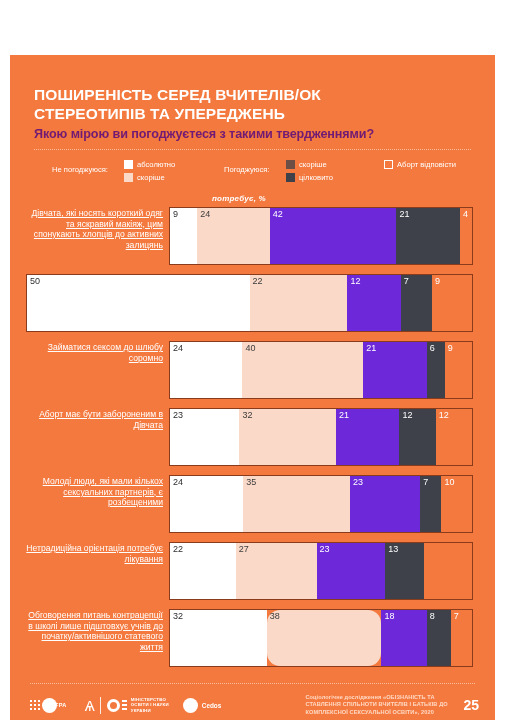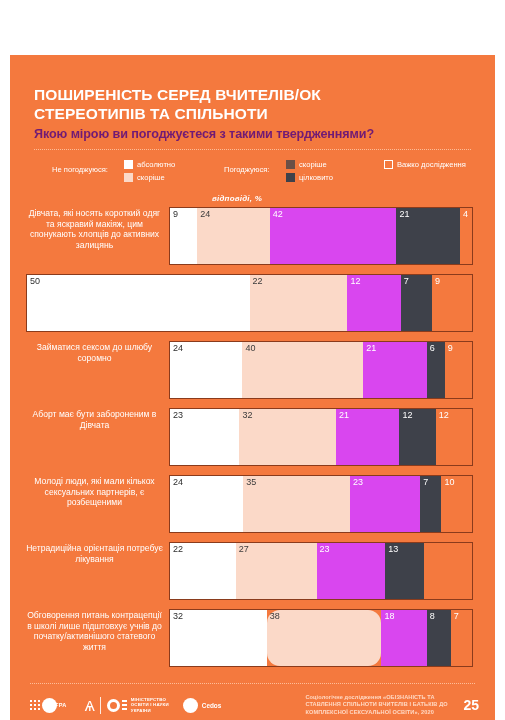--- a/index.html
+++ b/index.html
@@ -128,27 +128,28 @@
     padding: 0 22px 0 16px;
   }
   .row {
     display: flex;
     align-items: flex-start;
     margin-bottom: 9px;
   }
   .row-label {
     width: 143px;
     flex: 0 0 143px;
-    text-align: center;
+    text-align: right;
     color: #ffffff;
     font-size: 8.6px;
     line-height: 10.6px;
     padding-right: 6px;
     box-sizing: border-box;
     padding-top: 1px;
+    text-decoration: underline;
   }
   .bar {
     flex: 1 1 auto;
     display: flex;
     border: 1px solid #8a3b1c;
     box-sizing: border-box;
     position: relative;
   }
   .seg {
     position: relative;
@@ -161,21 +162,21 @@
     top: 1px;
     font-size: 9px;
     font-weight: normal;
     line-height: 11px;
     white-space: nowrap;
   }
   .seg.s0 { background: #ffffff; }
   .seg.s0 .val { color: #2e2e2e; }
   .seg.s1 { background: #fbd9c8; }
   .seg.s1 .val { color: #3b3b3b; }
-  .seg.s2 { background: #d946ef; }
+  .seg.s2 { background: #6d28d9; }
   .seg.s2 .val { color: #ffffff; }
   .seg.s3 { background: #3e414a; }
   .seg.s3 .val { color: #ffffff; }
   .seg.s4 { background: #f4793e; }
   .seg.s4 .val { color: #ffffff; }
 
   
   .footer {
     position: absolute;
     left: 0;
@@ -293,21 +294,21 @@
   }
 </style>
 </head>
 <body>
 
 <div id="page">
   <div id="card">
 
     <div class="header">
       <div class="title-line">ПОШИРЕНІСТЬ СЕРЕД ВЧИТЕЛІВ/ОК</div>
-      <div class="title-line">СТЕРЕОТИПІВ ТА СПІЛЬНОТИ</div>
+      <div class="title-line">СТЕРЕОТИПІВ ТА УПЕРЕДЖЕНЬ</div>
       <div class="subtitle">Якою мірою ви погоджуєтеся з такими твердженнями?</div>
       <div class="dotted-sep"></div>
 
       <div class="legend">
 
         <div class="legend-group lg-disagree">
           <span class="legend-caption">Не погоджуюся:</span>
           <span class="legend-items">
             <span class="legend-row">
               <span class="swatch sw-absolute"></span>
@@ -331,28 +332,28 @@
               <span class="swatch sw-complete"></span>
               <span class="legend-label">цілковито</span>
             </span>
           </span>
         </div>
 
         <div class="legend-group lg-hard">
           <span class="legend-items">
             <span class="legend-row">
               <span class="swatch sw-hard"></span>
-              <span class="legend-label">Важко дослідження</span>
+              <span class="legend-label">Аборт відповісти</span>
             </span>
           </span>
         </div>
 
       </div>
 
-      <div class="axis-note">відповіді, %</div>
+      <div class="axis-note">потребує, %</div>
     </div>
 
     <div class="chart" id="chart">
         <div class="row">
           <div class="row-label">Дівчата, які носять короткий одяг та яскравий макіяж, цим спонукають хлопців до активних залицянь</div>
           <div class="bar" style="height: 58px;">
             <div class="seg s0" style="flex: 0 0 9%;">
               <span class="val">9</span>
             </div>
             <div class="seg s1" style="flex: 0 0 24%;">

